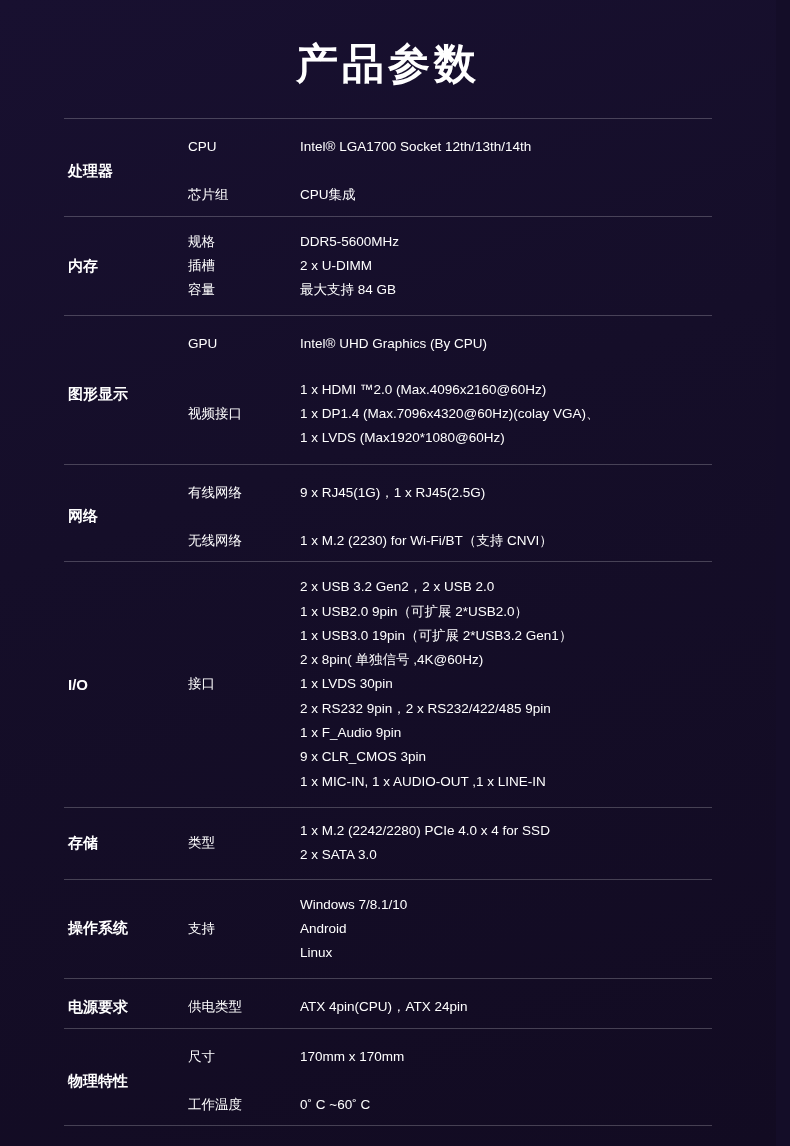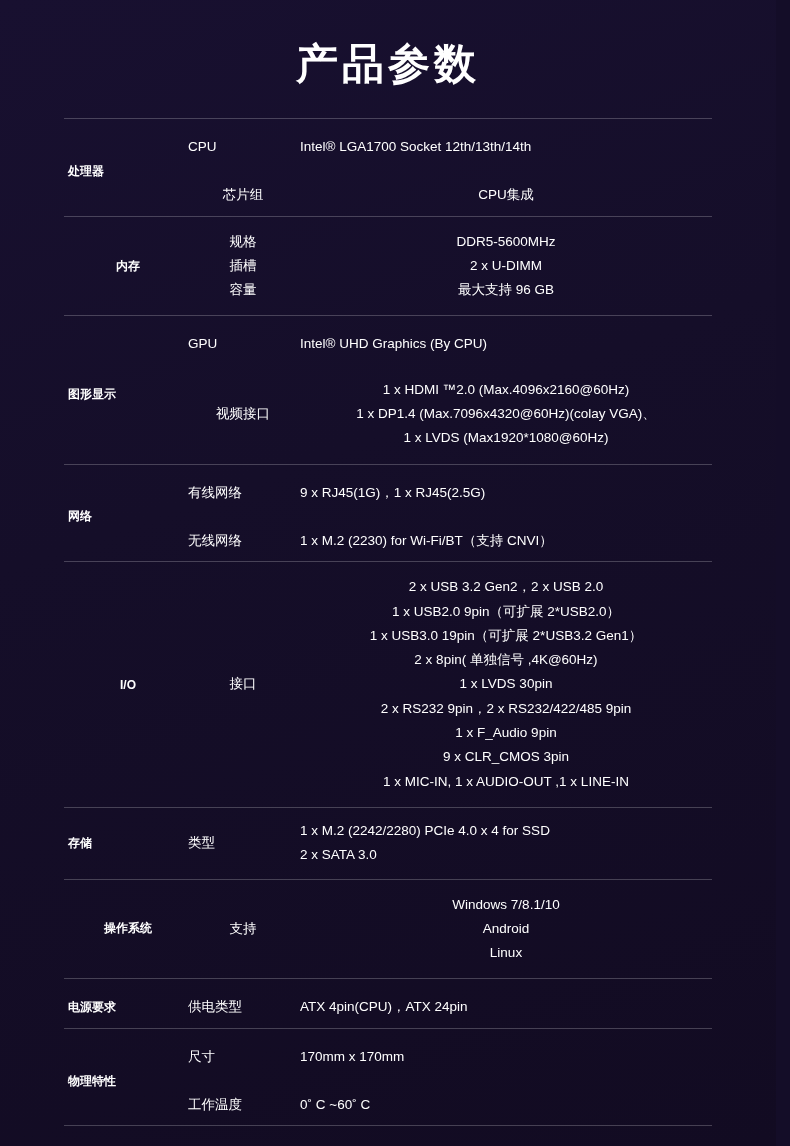--- a/index.html
+++ b/index.html
@@ -40,21 +40,21 @@
   }
   .spec-table tr:first-child {
     border-top: 1px solid rgba(255,255,255,0.22);
   }
   .spec-table td {
     vertical-align: middle;
     padding: 0;
   }
   td.cat {
     width: 120px;
-    font-size: 12px;
+    font-size: 15px;
     font-weight: bold;
     color: #ffffff;
     padding-left: 4px;
     vertical-align: middle;
   }
   td.sub {
     width: 110px;
     font-size: 13.5px;
     color: #ffffff;
     vertical-align: middle;
@@ -69,57 +69,57 @@
   .sub-line {
     line-height: 1.8;
     white-space: nowrap;
   }
   .val-line {
     line-height: 1.8;
     white-space: nowrap;
   }
   .pad-sm td { padding-top: 16px; padding-bottom: 8px; }
   .pad-md td { padding-top: 11px; padding-bottom: 11px; }
-  .pad-lg td { padding-top: 13px; padding-bottom: 13px; text-align: center; }
+  .pad-lg td { padding-top: 13px; padding-bottom: 13px; }
 </style>
 </head>
 <body>
 
 <div class="page">
   <div class="title">产品参数</div>
   <table class="spec-table">
     <tbody>
         <tr class="pad-sm">
           <td class="cat" rowspan="2">处理器</td>
           <td class="sub">
             <div class="sub-line">CPU</div>
           </td>
           <td class="val">
             <div class="val-line">Intel® LGA1700 Socket 12th/13th/14th</div>
           </td>
         </tr>
-        <tr class="pad-sm" style="border-top: none; text-align: center;">
+        <tr class="pad-sm" style="border-top: none;">
           <td class="sub">
             <div class="sub-line">芯片组</div>
           </td>
           <td class="val">
             <div class="val-line">CPU集成</div>
           </td>
         </tr>
         <tr class="pad-lg">
           <td class="cat" rowspan="1">内存</td>
           <td class="sub">
             <div class="sub-line">规格</div>
             <div class="sub-line">插槽</div>
             <div class="sub-line">容量</div>
           </td>
           <td class="val">
             <div class="val-line">DDR5-5600MHz</div>
             <div class="val-line">2 x U-DIMM</div>
-            <div class="val-line">最大支持 96 GB</div>
+            <div class="val-line">最大支持 84 GB</div>
           </td>
         </tr>
         <tr class="pad-sm">
           <td class="cat" rowspan="2">图形显示</td>
           <td class="sub">
             <div class="sub-line">GPU</div>
           </td>
           <td class="val">
             <div class="val-line">Intel® UHD Graphics (By CPU)</div>
           </td>

